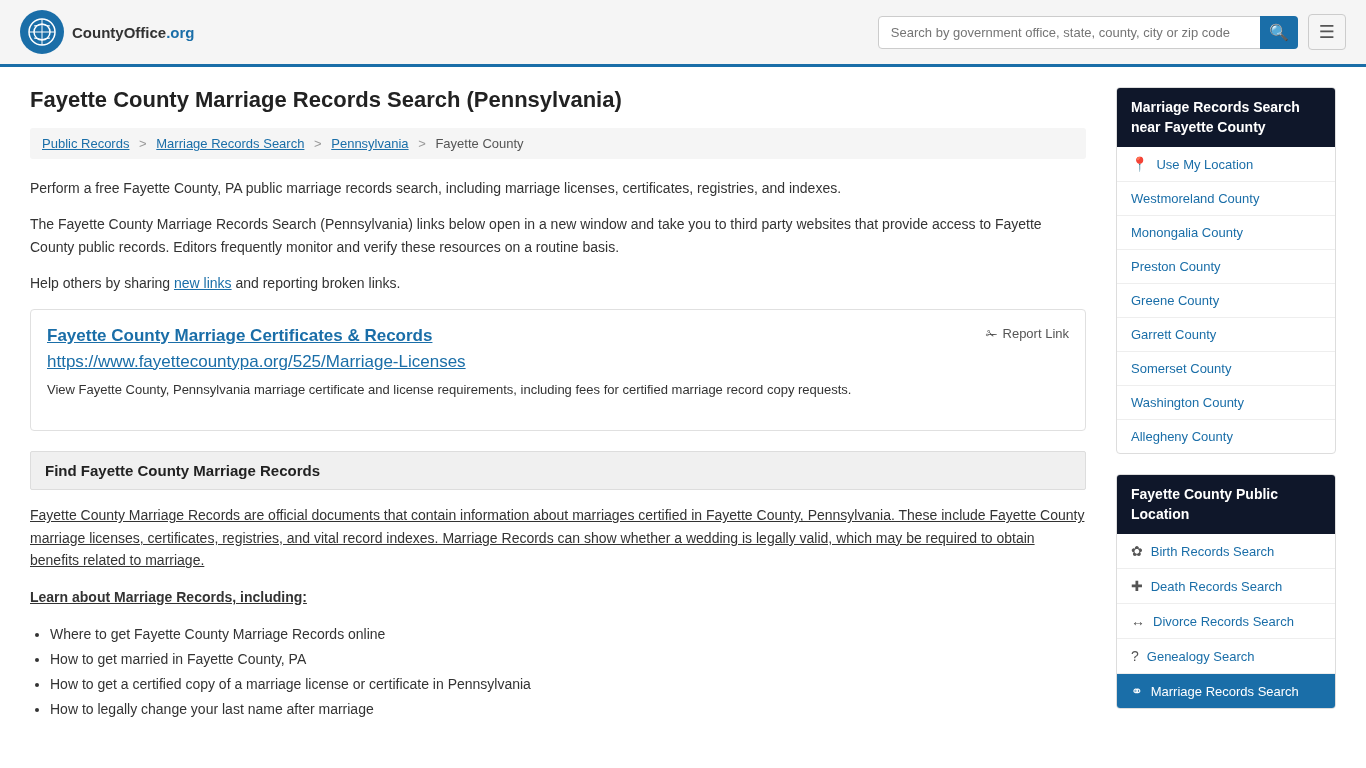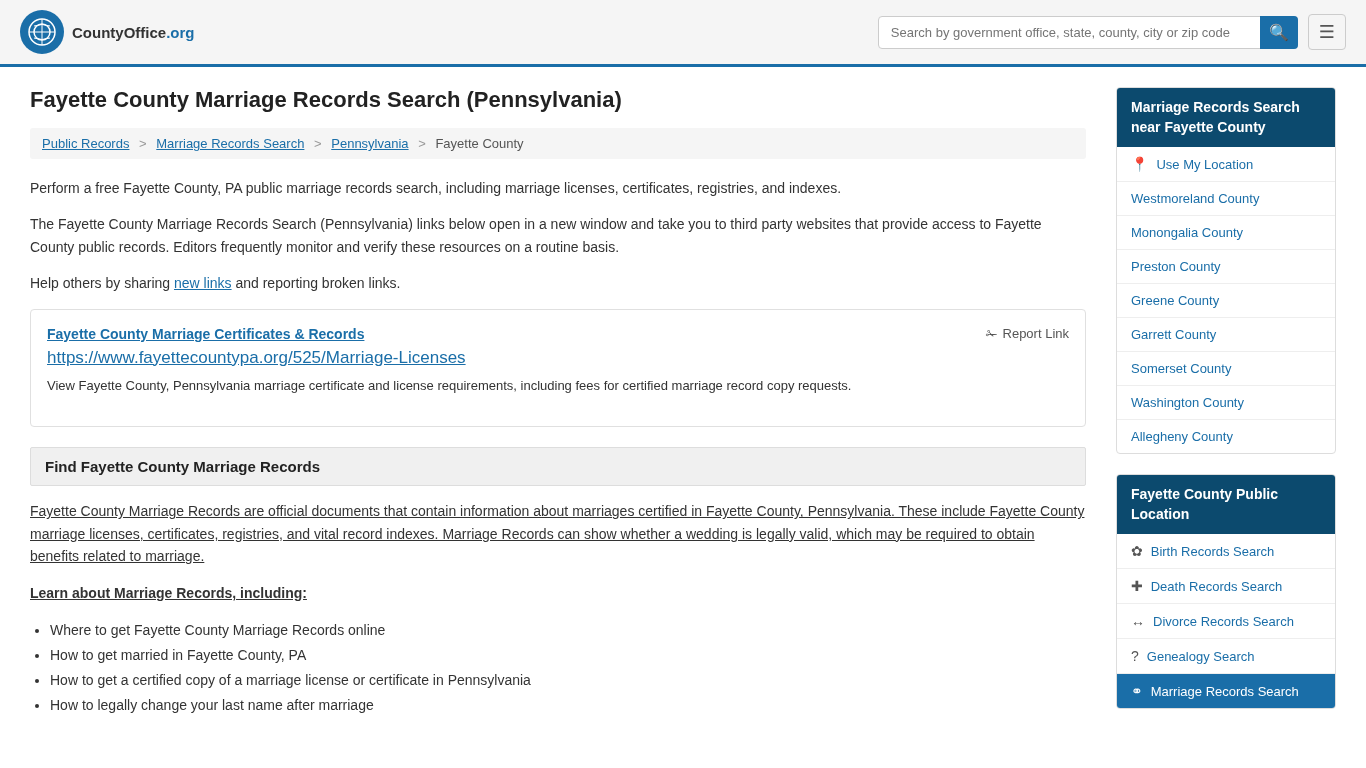--- a/index.html
+++ b/index.html
@@ -143,21 +143,21 @@
       margin-bottom: 20px;
       background: #fff;
     }
     .link-card-header {
       display: flex;
       justify-content: space-between;
       align-items: flex-start;
       margin-bottom: 6px;
     }
     .link-card-title {
-      font-size: 14px;
+      font-size: 17px;
       font-weight: bold;
       color: #1a6ea8;
       text-decoration: underline;
       cursor: pointer;
     }
     .report-link {
       display: flex;
       align-items: center;
       gap: 5px;
       font-size: 13px;
@@ -214,21 +214,21 @@
     }
 
     
     .sidebar-card {
       border: 1px solid #ddd;
       border-radius: 4px;
       margin-bottom: 20px;
       overflow: hidden;
     }
     .sidebar-card-header {
-      background: #0c4a6e;
+      background: #0f172a;
       color: #fff;
       padding: 10px 14px;
       font-size: 14px;
       font-weight: bold;
       line-height: 1.4;
     }
     .sidebar-card-body {
       padding: 0;
     }
     .sidebar-link {

